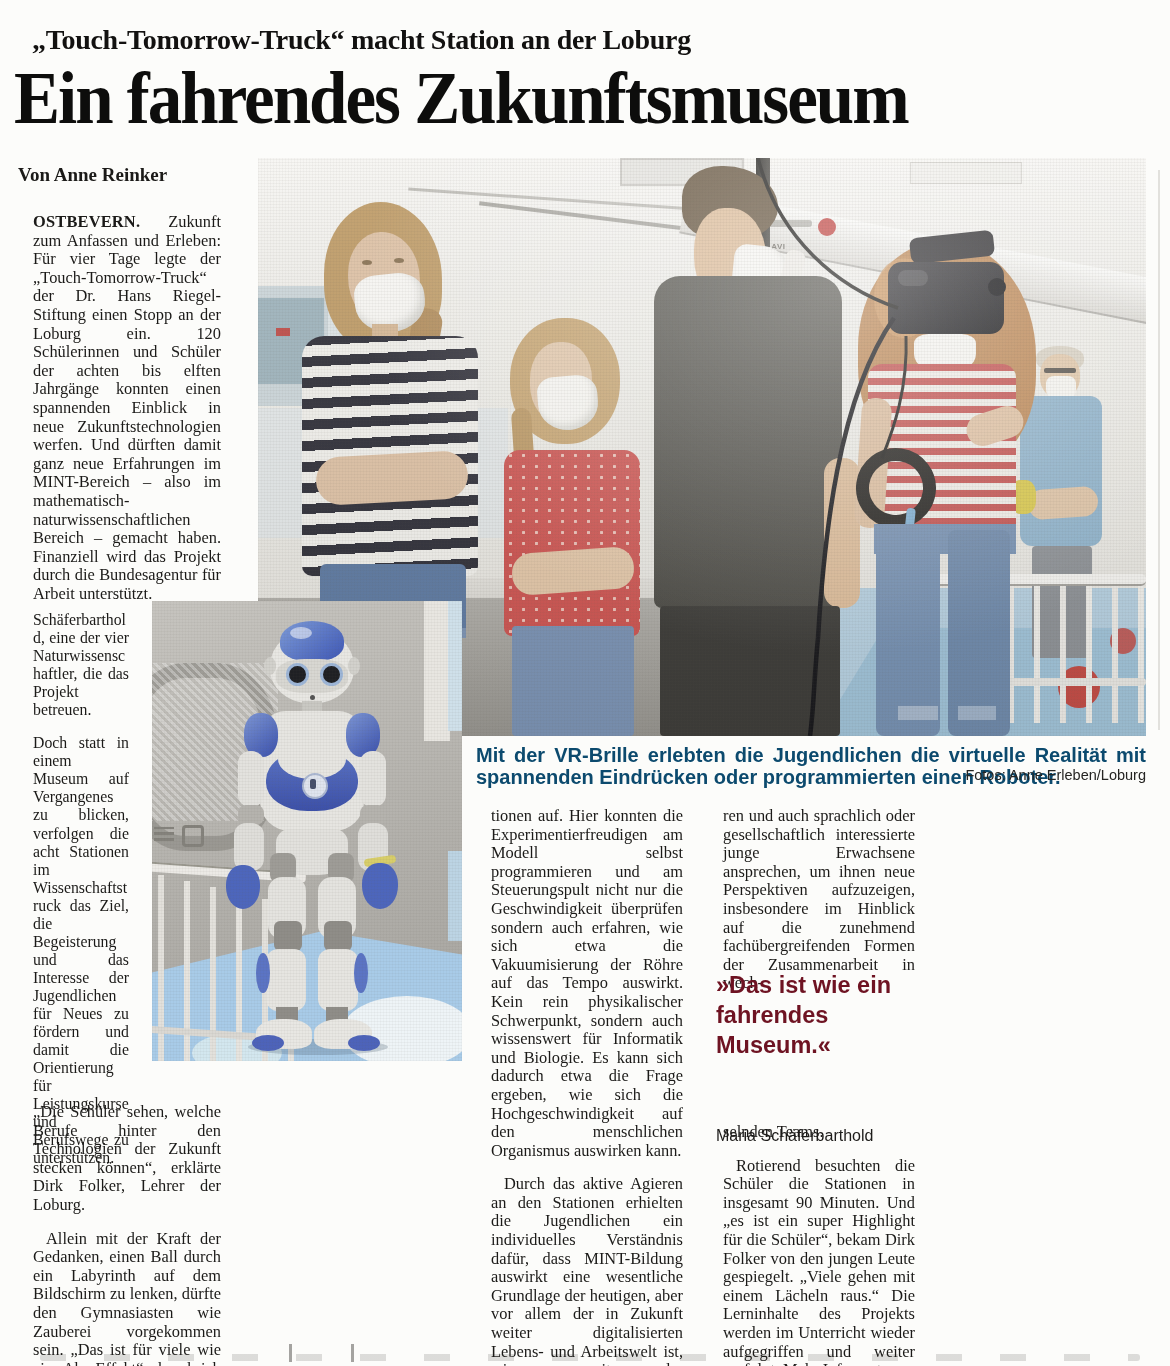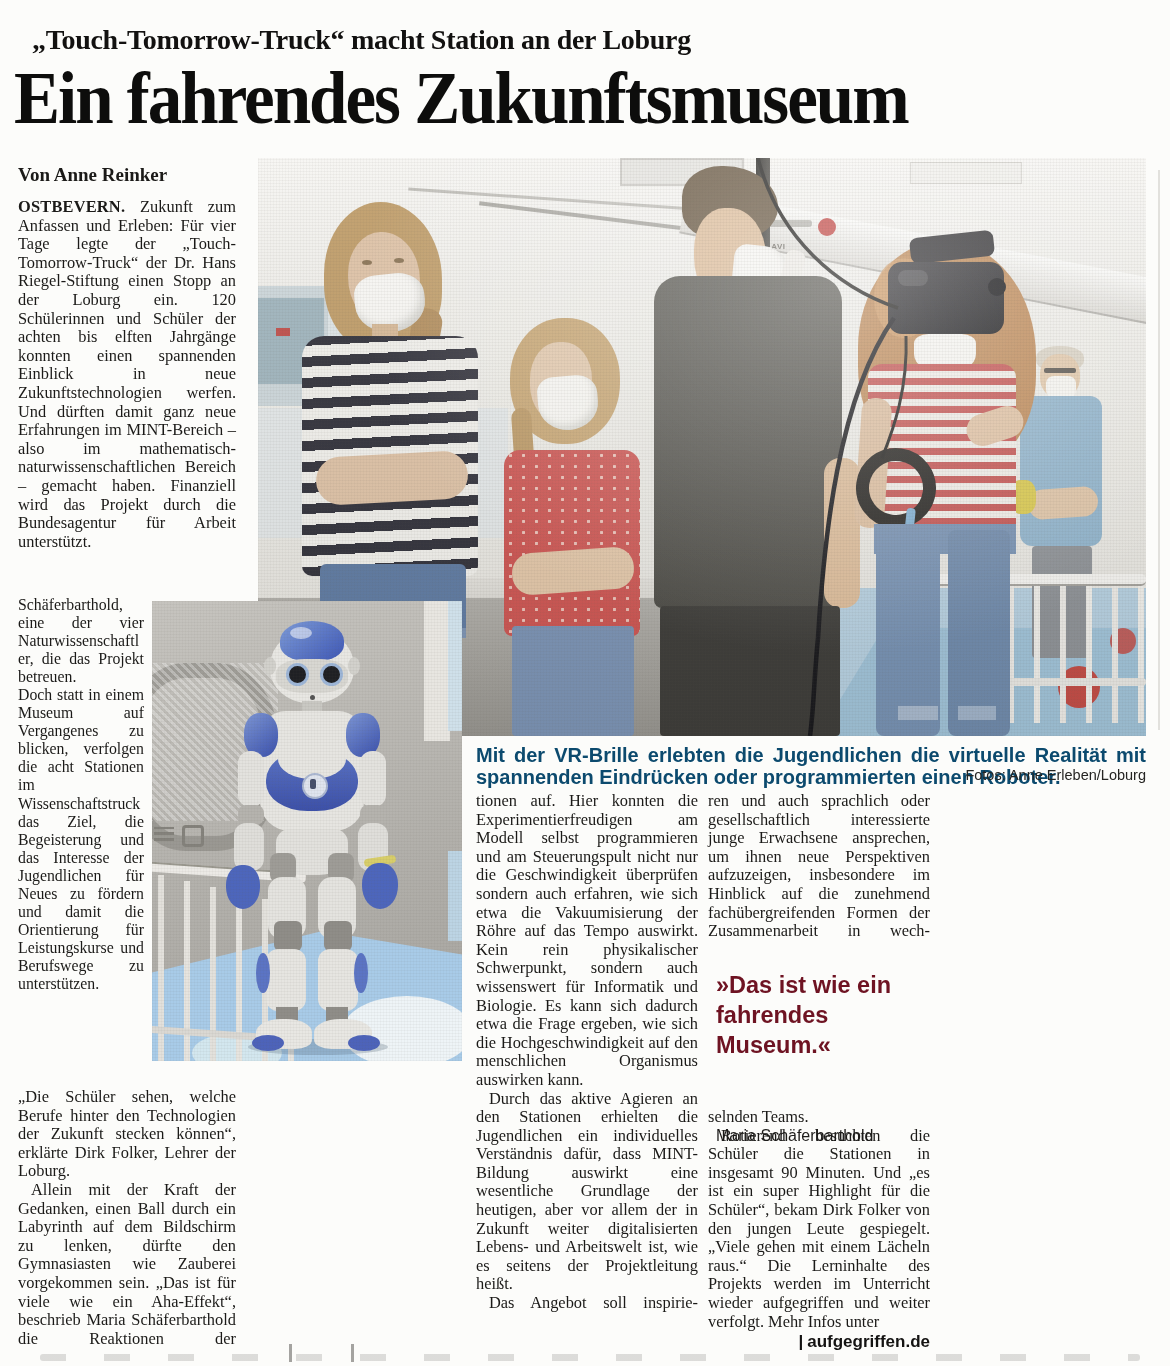--- a/index.html
+++ b/index.html
@@ -7,21 +7,21 @@
         overflow:hidden;font-family:"Liberation Serif",serif;color:#1b1a18;}
   .abs{position:absolute;}
   .s{position:absolute;display:block;}
   
   .kicker{font-size:28px;font-weight:700;letter-spacing:-.3px;color:#121110;white-space:nowrap;}
   .headline{font-size:69px;font-weight:700;letter-spacing:-2px;color:#0d0d0c;white-space:nowrap;
             transform:scaleY(1.06);transform-origin:left top;}
   .byline{font-size:19px;font-weight:600;color:#1b1a18;}
   
   .bcol{position:absolute;}
-  .bp{margin:0;text-align:justify;font-size:16.4px;line-height:18.6px;
+  .bp{margin:15px;text-align:justify;font-size:16.4px;line-height:18.6px;
       overflow-wrap:break-word;hyphens:auto;}
   .bp.ind{text-indent:13px;}
   .bp.cont{text-align-last:justify;}
   .lead{font-weight:700;letter-spacing:.2px;}
   .narrow .bp{font-size:15.8px;line-height:18.05px;}
   
   .caption{font-family:"Liberation Sans",sans-serif;font-size:20px;font-weight:700;
            line-height:22px;color:#0c4a6e;text-align:justify;}
   .credit{font-family:"Liberation Sans",sans-serif;font-size:14.5px;font-weight:400;color:#252422;}
   .pullquote{font-family:"Liberation Sans",sans-serif;font-size:23.5px;font-weight:700;line-height:30px;}

